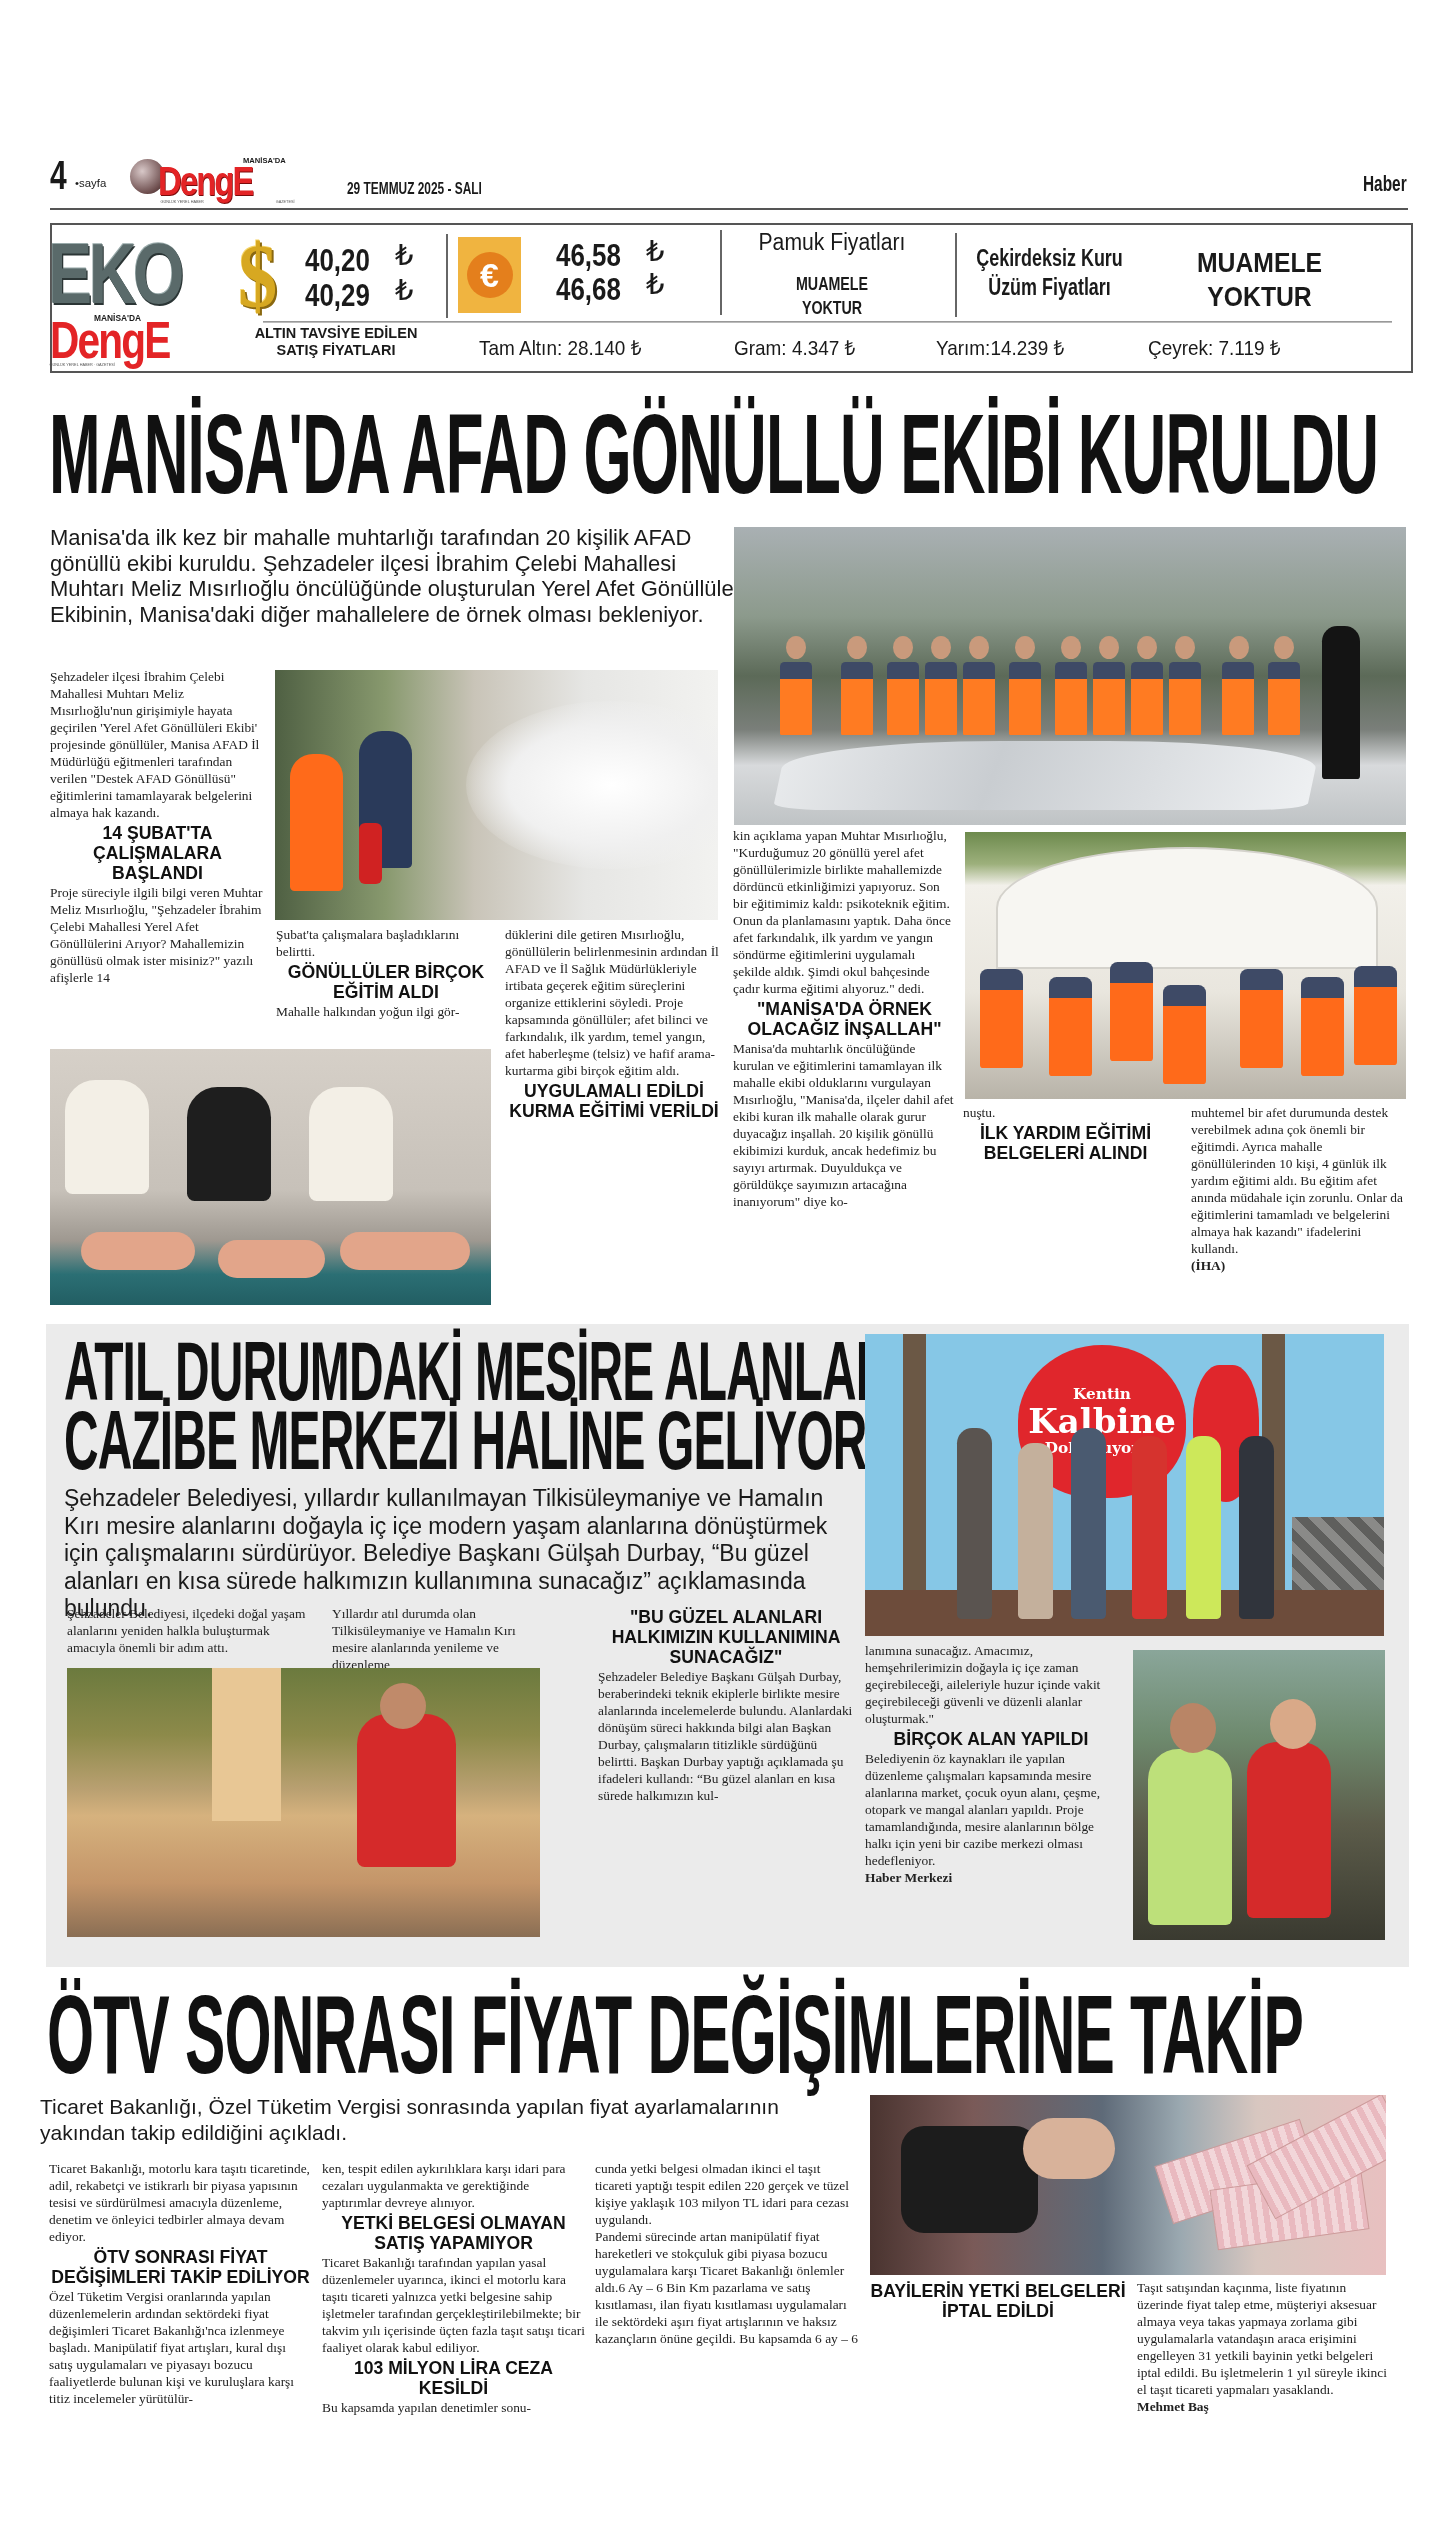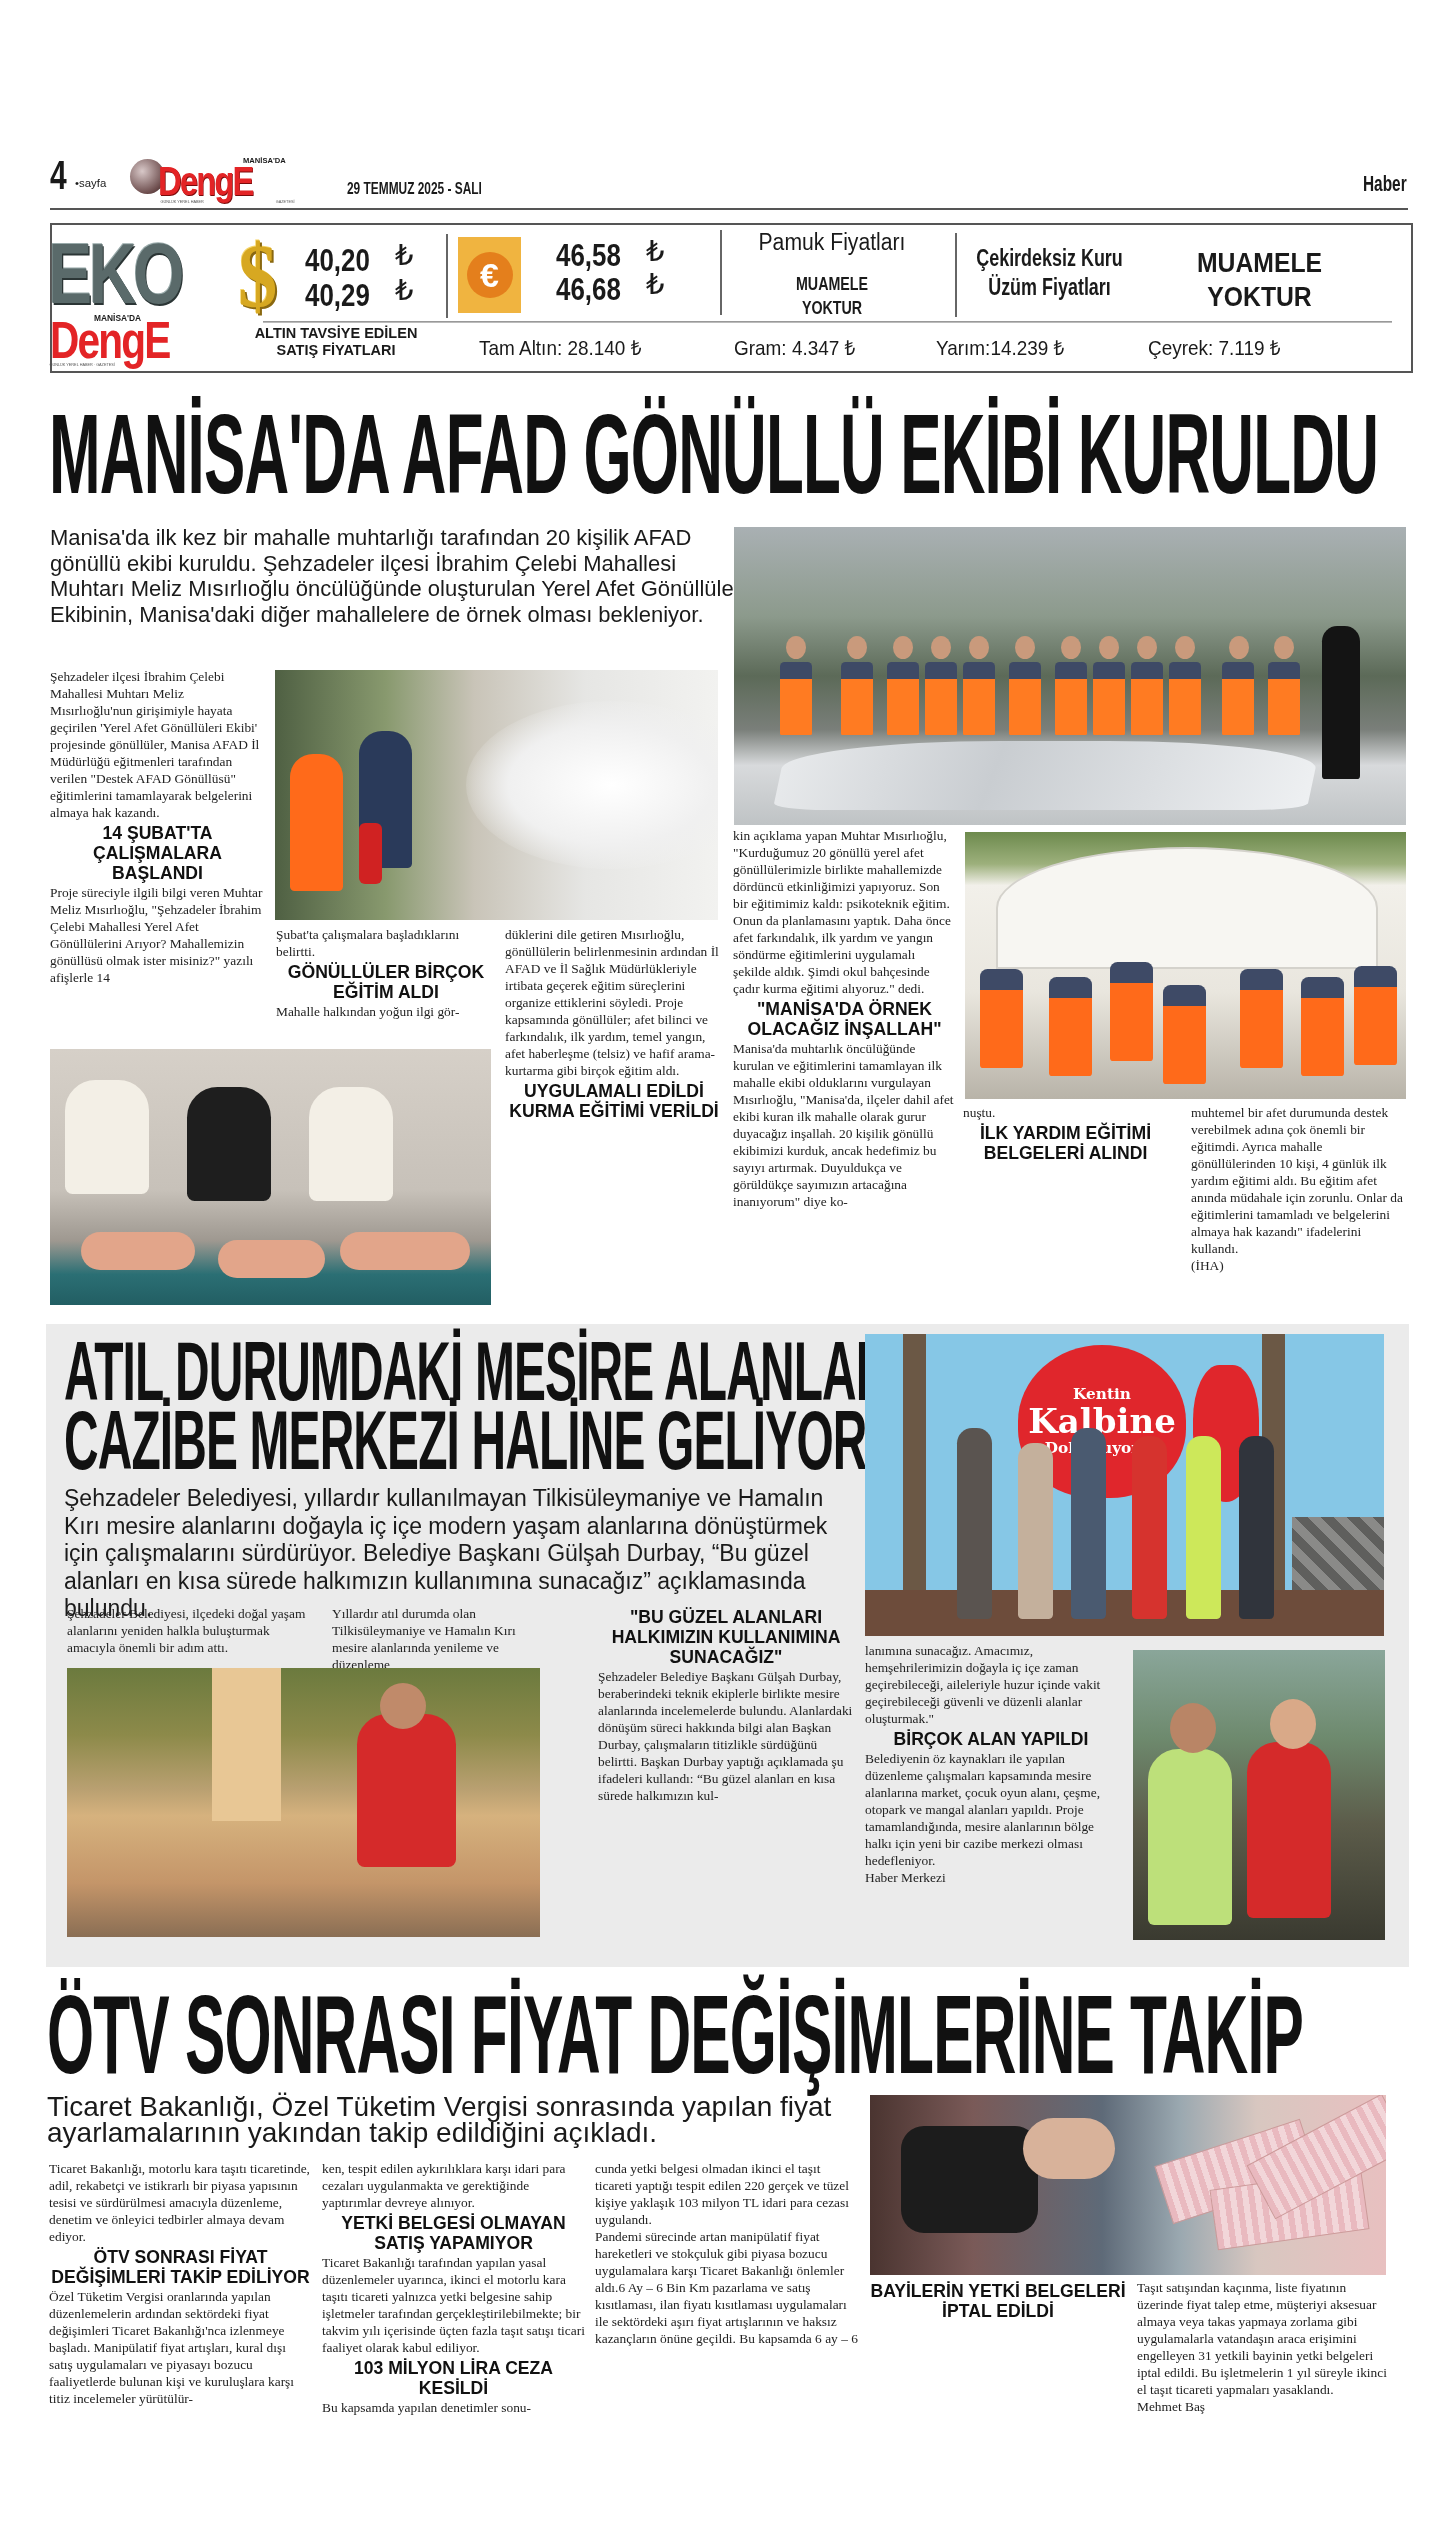--- a/index.html
+++ b/index.html
@@ -39,21 +39,21 @@
   .pamuk-val { left: 733px; top: 272px; width: 198px; text-align:center; font: bold 18.3px "Liberation Sans", sans-serif; line-height: 24.4px; transform: scaleX(0.78); }
   .uzum-title { left: 954px; top: 244px; width: 191px; text-align:center; font: bold 23px "Liberation Sans", sans-serif; line-height: 29px; transform: scaleX(0.78); }
   .uzum-val { left: 1168px; top: 246px; width: 183px; text-align:center; font: bold 27.5px "Liberation Sans", sans-serif; line-height: 34px; transform: scaleX(0.9); }
 
   
   .mega { font-family: "Liberation Sans", sans-serif; font-weight: bold; color: #111; white-space: nowrap; transform-origin: left top; letter-spacing: -1.5px; }
   .lead { font-family: "Liberation Sans", sans-serif; color: #1a1a1a; transform-origin: left top; }
   .col { font-family: "Liberation Serif", serif; font-size: 13.4px; line-height: 17px; color: #222; text-align: left; }
   .col p { margin: 0; }
   .subhead { font-family: "Liberation Sans", sans-serif; font-weight: bold; text-align: center; font-size: 17.6px; line-height: 20px; color: #111; margin: 1.5px 0 1.5px 0; }
-  .sign { font-weight: normal; }
+  .sign { font-weight: bold; }
 
   
   .photo { overflow: hidden; }
   .ph-team { background: linear-gradient(180deg, #a9b0b3 0%, #8c9a8c 30%, #5c6a58 50%, #7a7f7a 68%, #d8dadc 80%, #bfc3c5 100%); }
   .ph-team .vest { position:absolute; bottom:90px; width:32px; height:73px; background:#ff7b22; border-top:17px solid #3e4a66; border-radius: 4.6px 4.6px 1.5px 1.5px; }
   .ph-team .head { position:absolute; width:20px; height:23px; border-radius:50%; background:#c99a7c; }
   .ph-team .tarp { position:absolute; left:46px; bottom:15.3px; width:534px; height:69px; background: linear-gradient(100deg,#e8eaec,#c9cdd1 40%,#eef0f2); border-radius: 40% 40% 10% 10%; transform: skewX(-12deg); }
   .ph-ext { background: linear-gradient(90deg, #4f6043 0%, #88996e 25%, #c9c4b8 45%, #e6e6e4 70%, #f2f2f0 100%); }
   .ph-ext .smoke { position:absolute; left:191px; top:30.5px; width:290px; height:168px; border-radius:50%; background: radial-gradient(ellipse, #ffffff 0%, #f0f0f0 50%, rgba(240,240,240,0) 75%); }
   .ph-ext .fig { position:absolute; width:53px; height:137px; background:#ff6a1a; border-radius: 23px 23px 4.6px 4.6px; }
@@ -287,21 +287,21 @@
 
 <div class="abs photo ph-duo" style="left:1133px;top:1650px;width:252px;height:290px;">
   <div class="g" style="left:15.3px;top:99px;background:#bde07a;"></div>
   <div class="g" style="left:114px;top:92px;background:#d52a2a;"></div>
   <div style="position:absolute;left:37px;top:53px;width:46px;height:50px;border-radius:50%;background:#b98566;"></div>
   <div style="position:absolute;left:137px;top:49px;width:46px;height:50px;border-radius:50%;background:#d9a988;"></div>
 </div>
 
 <div class="abs mega" style="left:47px;top:1978px;font-size:111px;line-height:114px;transform:scaleX(0.545);">ÖTV SONRASI FİYAT DEĞİŞİMLERİNE TAKİP</div>
 
-<div class="abs lead" style="left:47px;top:2094px;width:824px;font-size:28px;line-height:26px;">Ticaret Bakanlığı, Özel Tüketim Vergisi sonrasında yapılan fiyat ayarlamalarının yakından takip edildiğini açıkladı.</div>
+<div class="abs lead" style="left:40px;top:2094px;width:824px;font-size:21px;line-height:26px;">Ticaret Bakanlığı, Özel Tüketim Vergisi sonrasında yapılan fiyat ayarlamalarının yakından takip edildiğini açıkladı.</div>
 
 <div class="abs photo ph-keys" style="left:870px;top:2095px;width:516px;height:180px;">
   <div class="note" style="left:290px;top:46px;transform:rotate(-18deg);"></div>
   <div class="note" style="left:343px;top:84px;transform:rotate(-8deg);"></div>
   <div class="note" style="left:382px;top:30.5px;transform:rotate(-28deg);"></div>
   <div style="position:absolute;left:30.5px;top:30.5px;width:137px;height:107px;background:#1c1c1c;border-radius:23px;"></div>
   <div style="position:absolute;left:153px;top:23px;width:92px;height:61px;background:#d8b29a;border-radius:30.5px;"></div>
 </div>
 
 <div class="abs col" style="left:49px;top:2160px;width:263px;">

